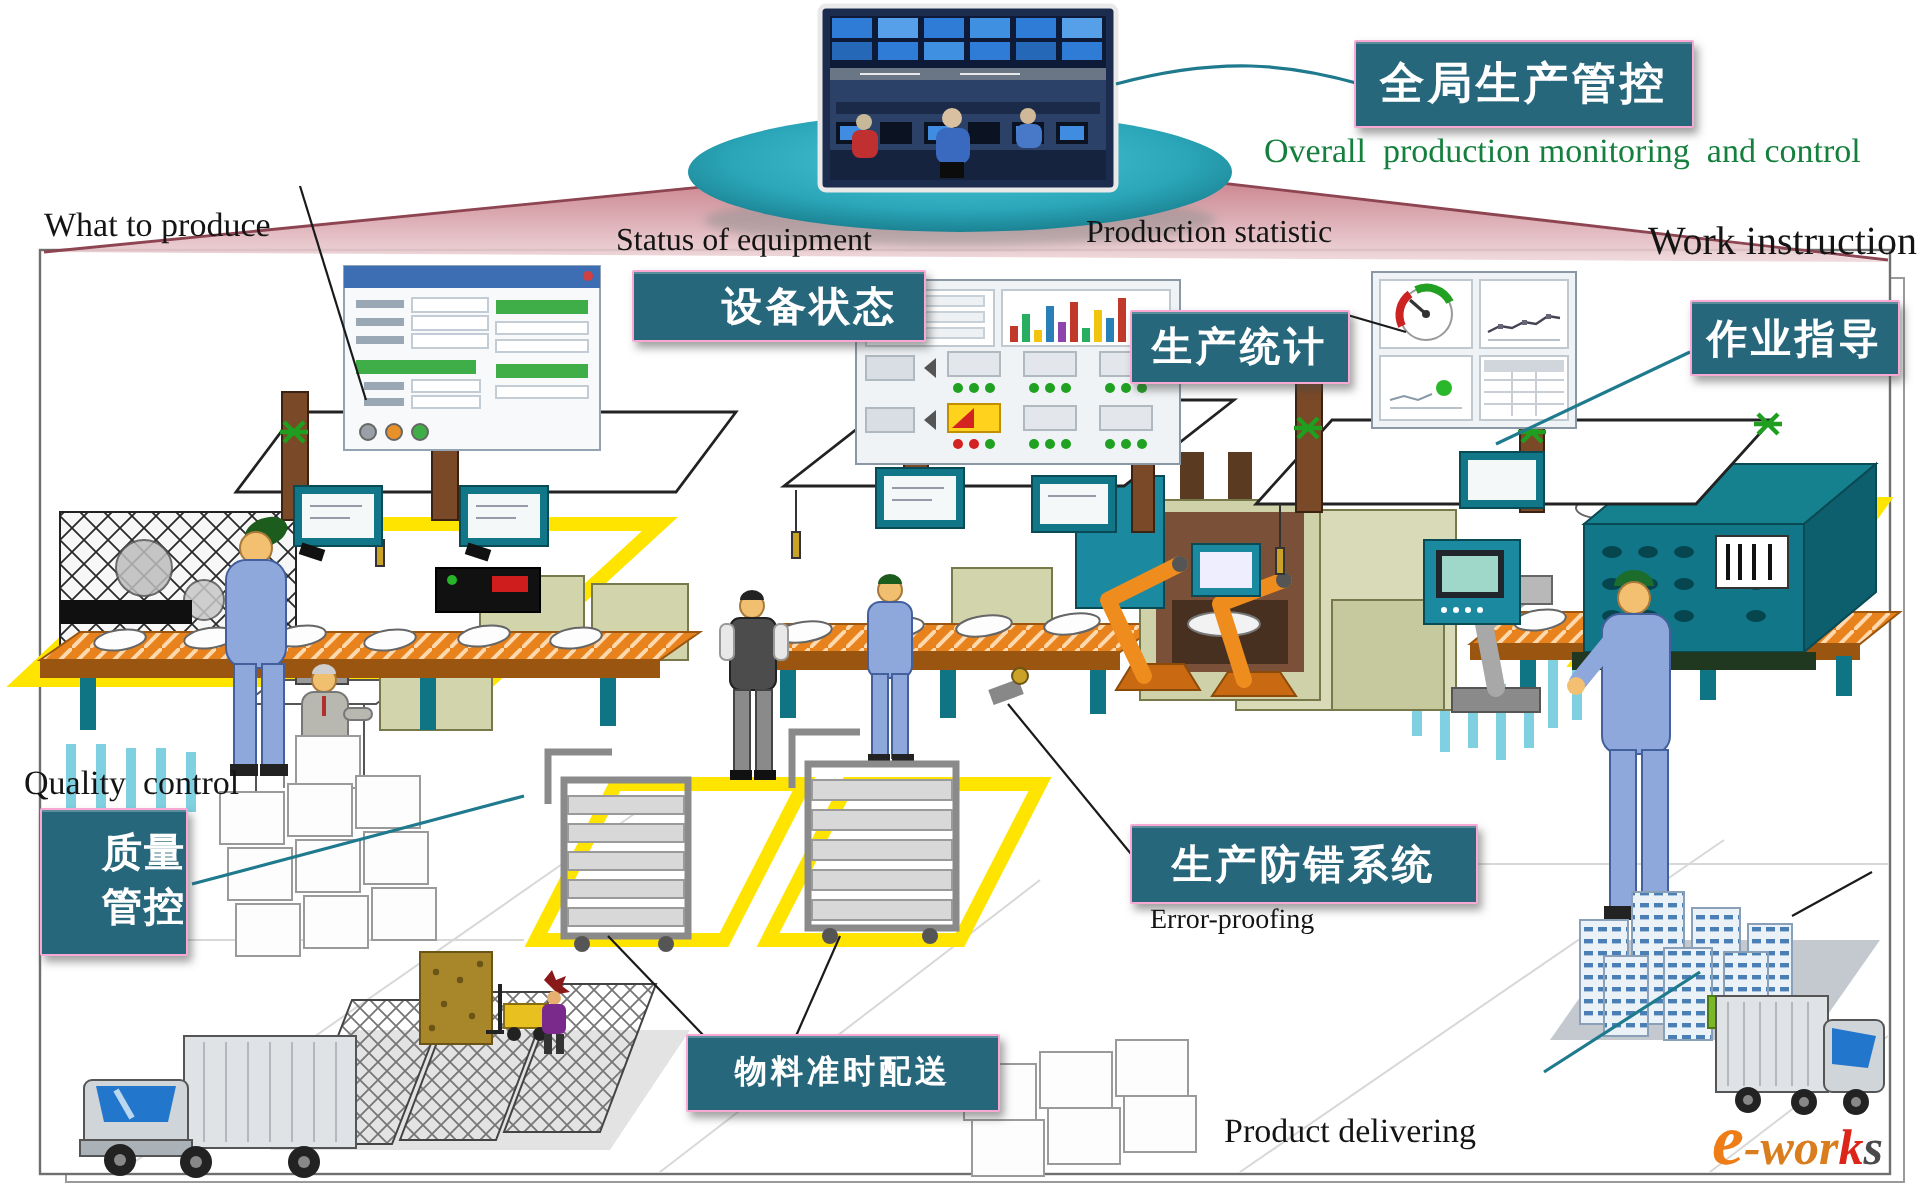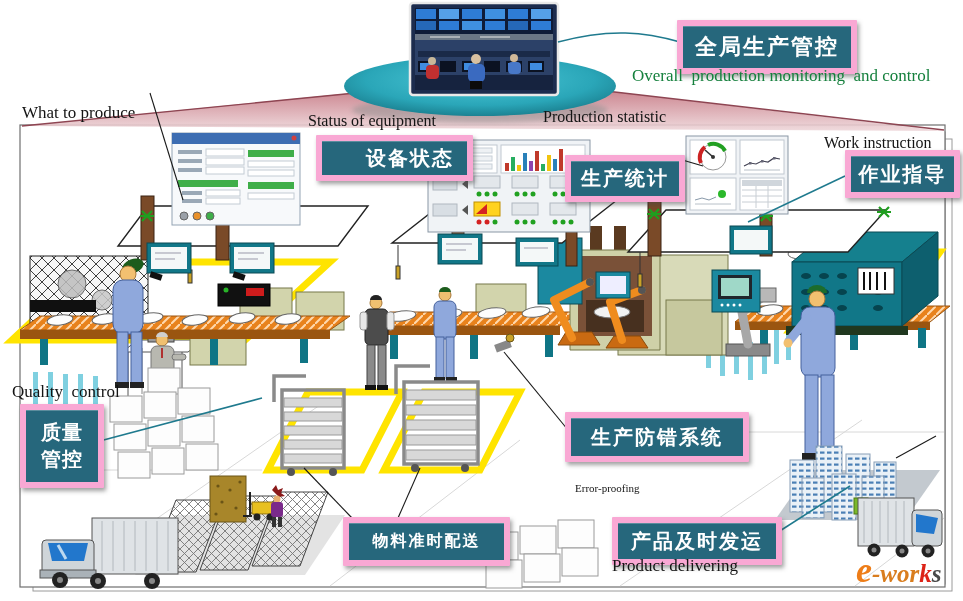--- a/index.html
+++ b/index.html
@@ -1,23 +1,23 @@
 <!DOCTYPE html>
 <html><head>
 <meta charset="utf-8">
 <style>
   html,body{margin:0;padding:0;}
   .stage{position:relative;width:963px;height:601px;background:#fff;overflow:hidden;
          font-family:"Liberation Sans",sans-serif;}
   .stage svg.scene{position:absolute;left:0;top:0;z-index:1;}
-  .cz{position:absolute;z-index:5;background:#26677c;border:6px solid #f9a8d4;
+  .cz{position:absolute;z-index:5;background:#26677c;border:1px solid #f9a8d4;
       box-shadow:2px 3px 4px rgba(70,70,70,.5), inset 0 1px 0 rgba(255,255,255,.25);
       color:#fff;font-weight:bold;display:flex;align-items:center;justify-content:center;
       letter-spacing:2px;border-radius:1px;}
-  .cz.col{flex-direction:column;line-height:1.35;letter-spacing:1px;}
+  .cz.col{flex-direction:column;line-height:1.35;letter-spacing:1px;align-items:flex-end;}
   .en{position:absolute;z-index:5;font-family:"Liberation Serif",serif;color:#141414;
       white-space:pre;}
   .logo{position:absolute;z-index:6;display:flex;align-items:baseline;
         font-family:"Liberation Serif",serif;font-style:italic;font-weight:bold;}
   .logo .e{font-size:36px;color:#ee7d18;line-height:.8;}
   .logo .wor{font-size:25px;color:#d97d1e;}
   .logo .k{font-size:25px;color:#dd2418;}
   .logo .s{font-size:25px;color:#4a4a4a;}
 </style>
 </head>
@@ -684,34 +684,33 @@
 <div class="cz" style="left:677px;top:20px;width:168px;height:42px;font-size:22px;">全局生产管控</div>
 <div class="en" style="left:632px;top:66px;font-size:17px;color:#15803d;">Overall  production monitoring  and control</div>
 
 <div class="cz" style="left:316px;top:135px;width:114px;height:34px;font-size:20px;padding-left:31px;">设备状态</div>
 <div class="en" style="left:308px;top:112px;font-size:16px;">Status of equipment</div>
 
 <div class="cz" style="left:565px;top:133px;width:108px;height:35px;font-size:20px;margin-top:22px;">生产统计</div>
 <div class="en" style="left:543px;top:108px;font-size:16px;">Production statistic</div>
 
 <div class="cz" style="left:845px;top:150px;width:103px;height:36px;font-size:20px;">作业指导</div>
-<div class="en" style="left:824px;top:134px;font-size:16px;">Work instruction</div>
+<div class="en" style="left:824px;top:110px;font-size:20px;">Work instruction</div>
 
 <div class="cz col" style="left:20px;top:404px;width:72px;height:72px;font-size:20px;">
   <span>质量</span>
   <span>管控</span>
 </div>
 <div class="en" style="left:12px;top:382px;font-size:17px;">Quality  control</div>
 
 <div class="cz" style="left:565px;top:412px;width:172px;height:38px;font-size:20px;">生产防错系统</div>
-<div class="en" style="left:575px;top:482px;font-size:11px;">Error-proofing</div>
+<div class="en" style="left:575px;top:453px;font-size:14px;">Error-proofing</div>
 
 <div class="cz" style="left:343px;top:517px;width:155px;height:37px;font-size:16px;">物料准时配送</div>
 
-<div class="cz" style="left:612px;top:517px;width:158px;height:36px;font-size:20px;">产品及时发运</div>
 <div class="en" style="left:612px;top:556px;font-size:17px;">Product delivering</div>
 
 <div class="logo" style="left:856px;top:556px;">
   <span class="e">e</span>
       <span class="wor">-wor</span>
       <span class="k">k</span>
       <span class="s">s</span>
 </div>
 
 </div>

